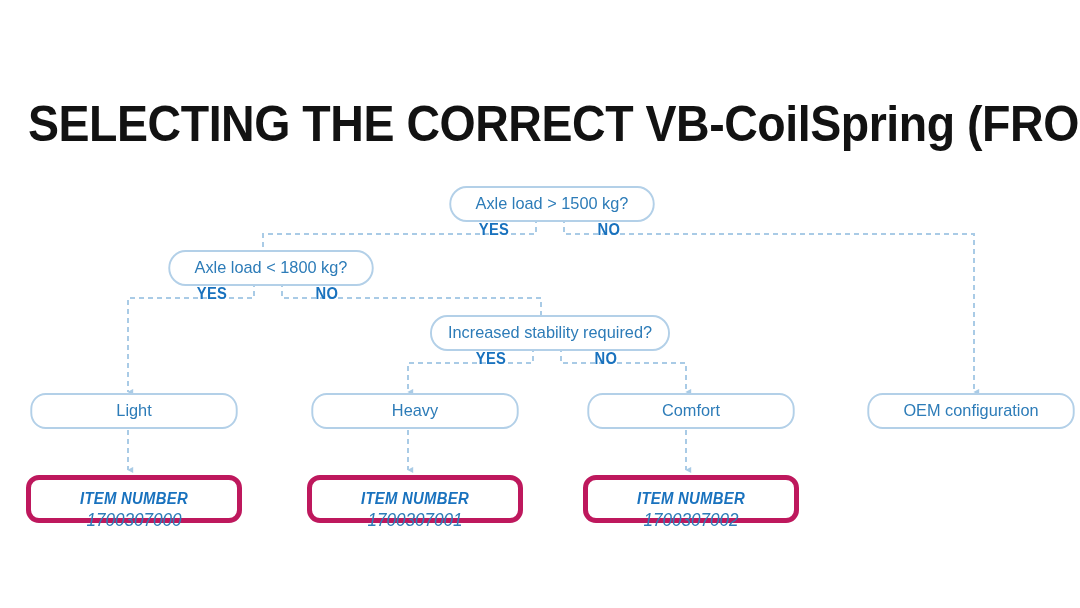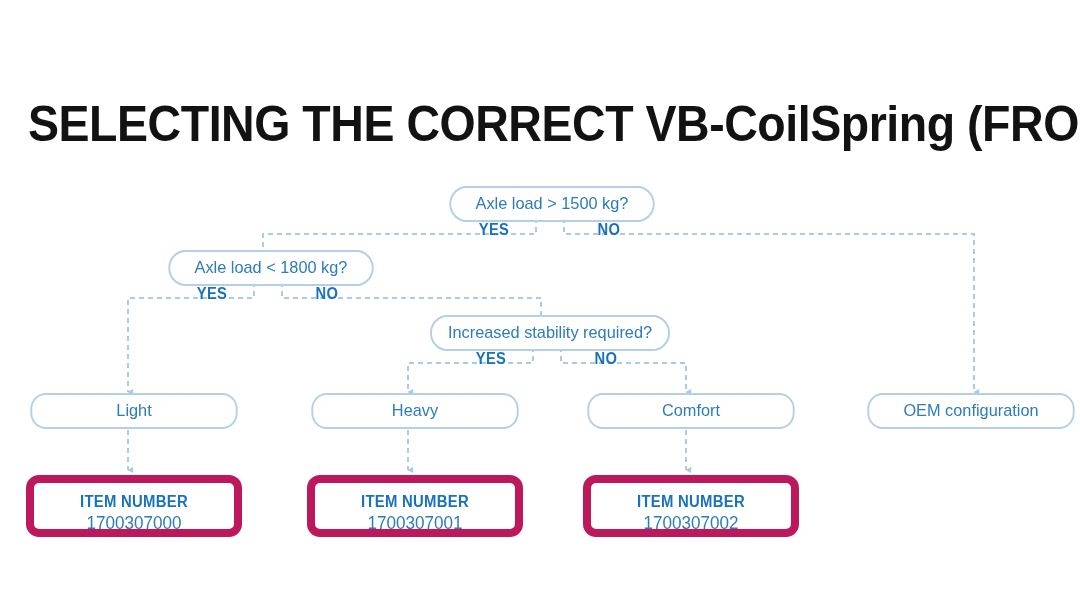--- a/index.html
+++ b/index.html
@@ -94,27 +94,28 @@
     text-align: center;
     white-space: nowrap;
     font-family: "Liberation Sans Narrow", "Liberation Sans", sans-serif;
     transform: scaleX(0.96);
   }
 
   
   .item-box {
     position: absolute;
     box-sizing: border-box;
-    border: 8px solid #be185d;
+    border: 5px solid #be185d;
     border-radius: 13px;
     background: #ffffff;
     width: 216px;
-    height: 62px;
+    height: 48px;
     padding-top: 9px;
     text-align: center;
+    font-style: italic;
   }
   .item-box .item-label {
     color: #1972be;
     font-weight: bold;
     font-size: 16px;
     line-height: 19px;
     letter-spacing: 0.3px;
     font-family: "Liberation Sans Narrow", "Liberation Sans", sans-serif;
     transform: scaleX(0.93);
     display: block;

